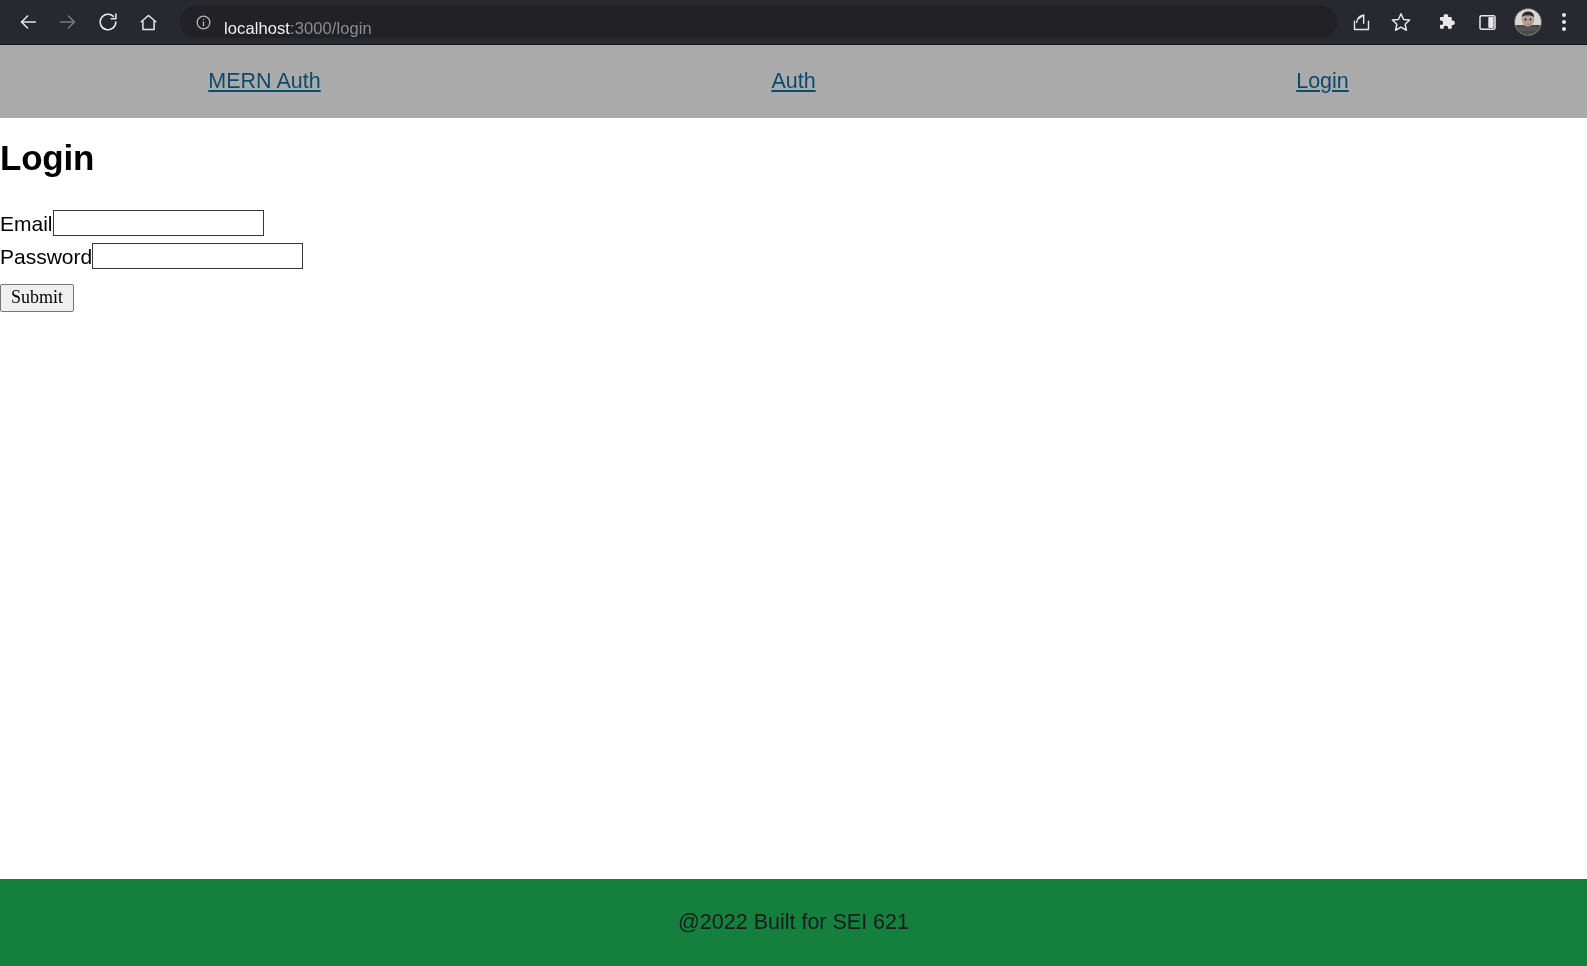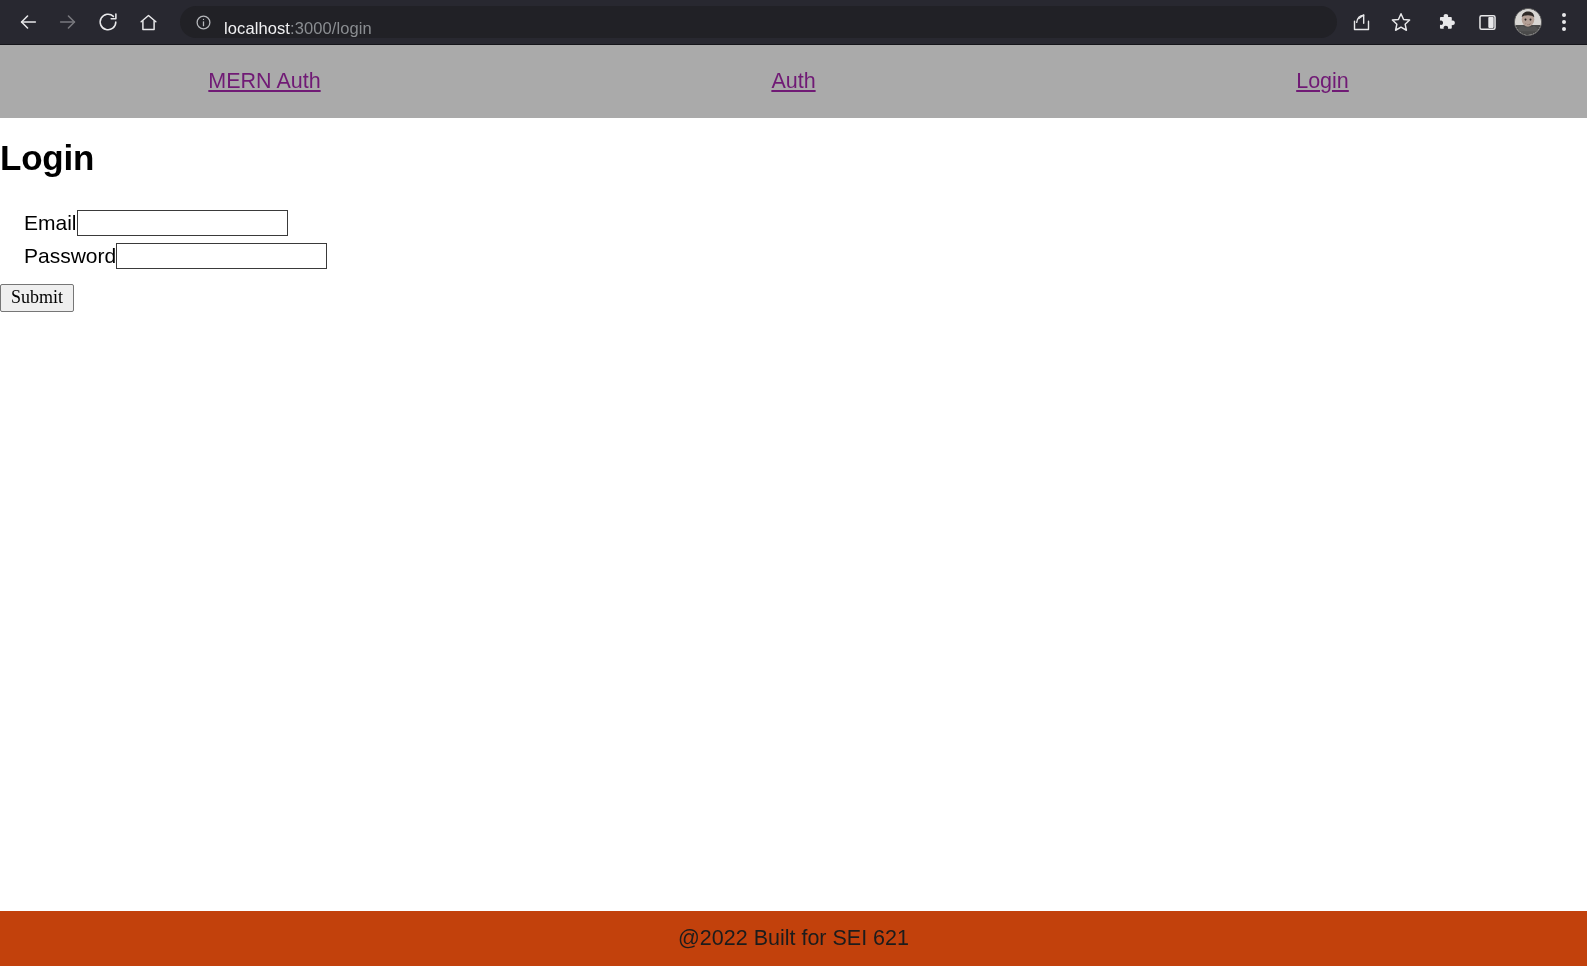--- a/index.html
+++ b/index.html
@@ -130,21 +130,21 @@
     align-items: center;
   }
   .nav-slot {
     flex: 1 1 0;
     display: flex;
     justify-content: center;
     align-items: center;
   }
   .nav-slot.first { justify-content: center; }
   .nav-link {
-    color: #701a75;
+    color: #0c4a6e;
     text-decoration: underline;
     font-size: 21.5px;
     line-height: 1;
     cursor: pointer;
     white-space: nowrap;
   }
 
   
   .main {
     height: 704px;
@@ -168,21 +168,20 @@
   .field-row {
     display: block;
     white-space: nowrap;
     margin: 0 0 7px 0;
     line-height: 1;
   }
   .field-label {
     font-size: 21px;
     color: #000000;
     vertical-align: middle;
-    padding-left: 24px;
   }
   .field-input {
     font-family: "Liberation Sans", sans-serif;
     font-size: 16px;
     height: 26px;
     width: 211px;
     border: 1px solid #3a3a3a;
     background: #ffffff;
     padding: 1px 3px;
     vertical-align: middle;
@@ -200,22 +199,22 @@
     margin-top: 8px;
     cursor: pointer;
     line-height: 1.2;
   }
 
   
   .site-footer {
     position: absolute;
     bottom: 0; left: 0;
     width: 100%;
-    height: 55px;
-    background: #c2410c;
+    height: 87px;
+    background: #15803d;
     display: flex;
     align-items: center;
     justify-content: center;
   }
   .footer-text {
     font-size: 21.5px;
     color: #1c1c1c;
     line-height: 1;
   }
 </style>

